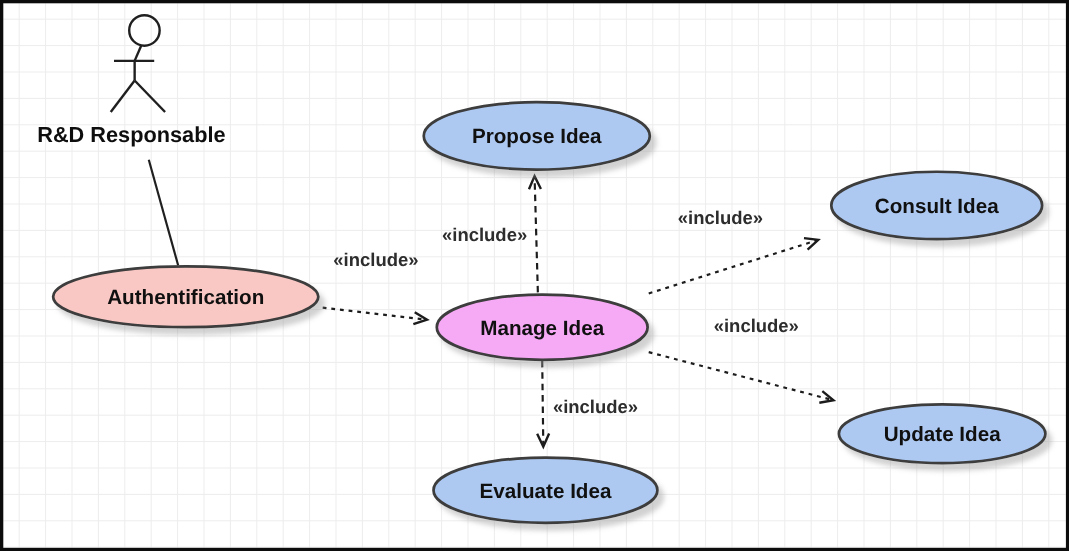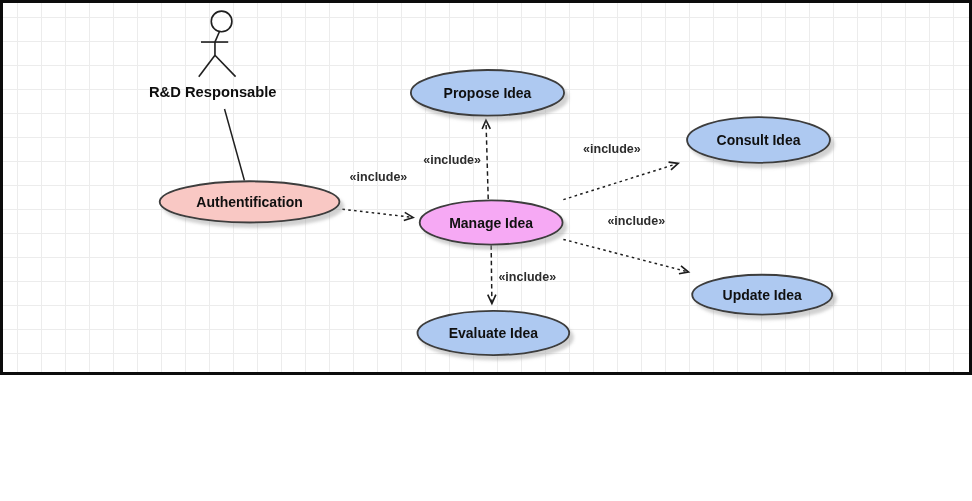--- a/index.html
+++ b/index.html
@@ -4,21 +4,21 @@
 <style>
   html, body {
     margin: 0;
     padding: 0;
     background: #ffffff;
     font-family: "Liberation Sans", sans-serif;
   }
   .frame {
     position: relative;
     width: 972px;
-    height: 375px;
+    height: 501px;
     box-sizing: border-box;
     border: 3px solid #0c0c0c;
     background-color: #ffffff;
     background-image:
       linear-gradient(#ececec 1px, transparent 1px),
       linear-gradient(90deg, #ececec 1px, transparent 1px);
     background-size: 24px 24px;
     background-position: 14px 14px;
     overflow: hidden;
   }

